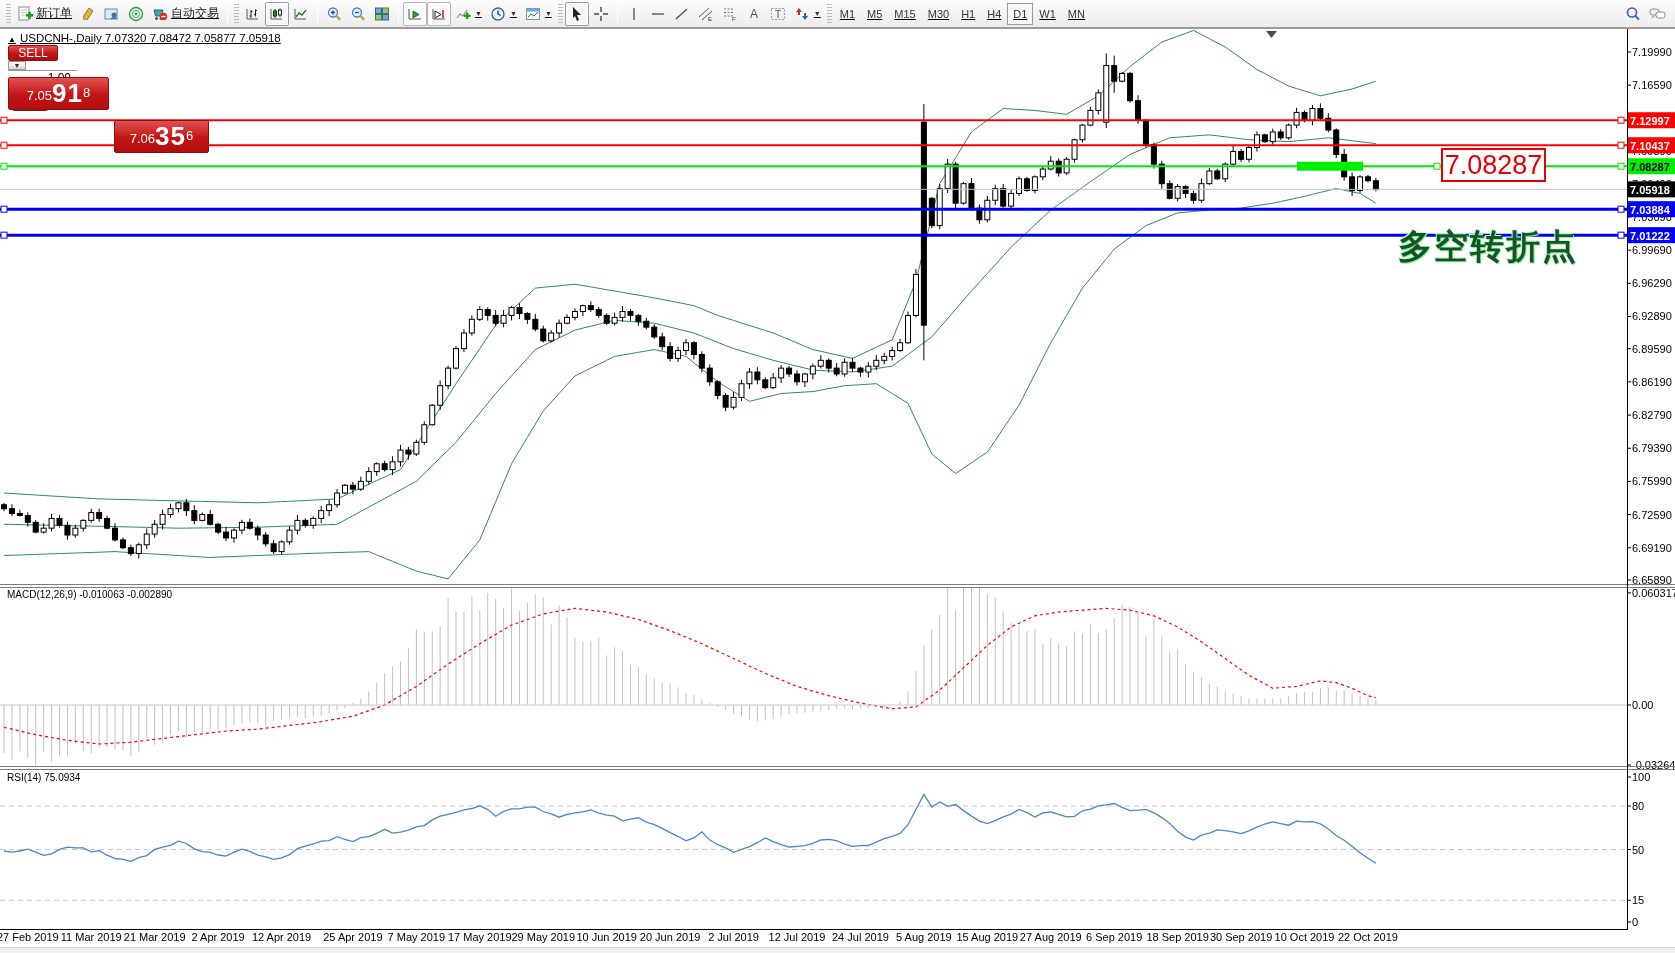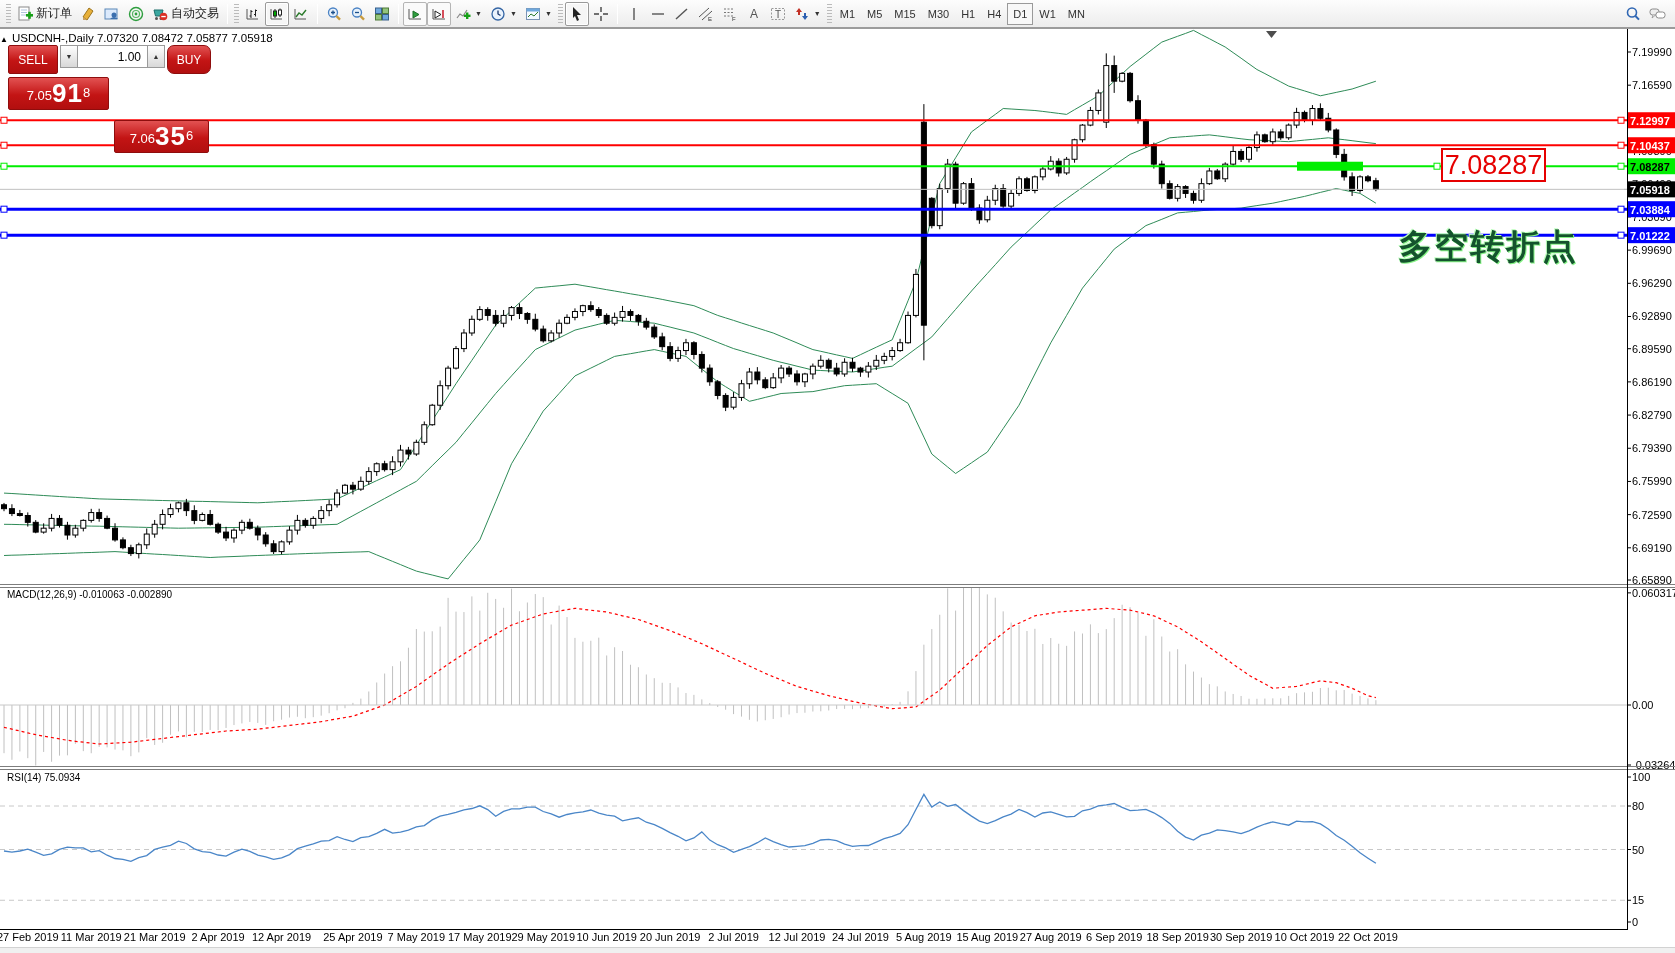--- a/index.html
+++ b/index.html
@@ -1,42 +1,42 @@
 <!DOCTYPE html>
 <html><head>
 <meta charset="utf-8">
 <style>
   * { margin:0; padding:0; box-sizing:border-box; }
   html,body { width:1675px; height:953px; overflow:hidden; background:#fff;
     font-family:"Liberation Sans","DejaVu Sans",sans-serif; }
   
   .toolbar { position:absolute; left:0; top:0; width:1675px; height:28px; z-index:10;
     background:linear-gradient(#fdfdfd,#ececec); border-bottom:1px solid #9b9b9b;
-    display:flex; align-items:center; padding:0 4px; }
+    display:flex; align-items:center; padding:0 4px;text-decoration:underline; }
   .tbtn { height:24px; min-width:24px; display:flex; align-items:center; justify-content:center;
     gap:3px; padding:0 3px; border:1px solid transparent; border-radius:2px; color:#222;
     font-size:12px; cursor:default; }
   .tbtn.pressed { border:1px solid #9a9a9a; background:#f6f6f6; box-shadow:inset 0 0 0 1px #ffffff; }
   .tbtn.framed { border:1px solid #b5b5b5; background:#fafafa; }
   .sep { width:1px; height:20px; background:#cfcfcf; border-right:1px solid #fff; margin:0 4px; }
   .grip { width:5px; height:20px; margin:0 2px;
     background:repeating-linear-gradient(#bbb 0 1px, transparent 1px 3px); }
   .caret { font-size:7px; color:#333; margin-left:1px; }
   .tf { font-size:11px; color:#333; padding:0 5px; height:22px; display:flex; align-items:center;
     border:1px solid transparent; }
   .tf.pressed { border:1px solid #9a9a9a; background:#f8f8f8; }
   .tb-right { margin-left:auto; display:flex; align-items:center; }
   .ti { display:block; }
   
   #cv { position:absolute; left:0; top:0; z-index:1; }
-  .sym-header { position:absolute; left:0; top:32px; z-index:5; font-size:11.5px; color:#000; }
+  .sym-header { position:absolute; left:8px; top:32px; z-index:5; font-size:11.5px; color:#000;text-decoration:underline; }
   .sym-header .tri { font-size:8px; margin-right:4px; }
   .ind-header { position:absolute; z-index:5; font-size:10px; color:#000; }
   .ocp { position:absolute; left:8px; top:45px; z-index:6; width:203px; }
-  .ocp-row1 { display:flex; height:29px; }
+  .ocp-row1 { display:flex; height:29px;flex-direction:column; }
   .btn-red { background:linear-gradient(#e25252,#c31414 55%,#b20f0f); color:#fff;
     border:1px solid #8e0d0d; border-radius:2px; font-size:12px; display:flex;
     align-items:center; justify-content:center; }
   .ocp-sell { width:50px; } .ocp-buy { width:44px;border-radius:7px; }
   .spin { width:18px; height:23px; background:linear-gradient(#fefefe,#d8d8d8);
     border:1px solid #9a9a9a; font-size:7px; color:#333; display:flex; align-items:center;
     justify-content:center; }
   .vol { width:69px; height:23px; border:1px solid #9a9a9a; border-left:none; border-right:none;
     text-align:right; padding-right:6px; font-size:12px; font-family:"Liberation Sans",sans-serif; }
   .ocp-row2 { display:flex; margin-top:3px; gap:5px; }

